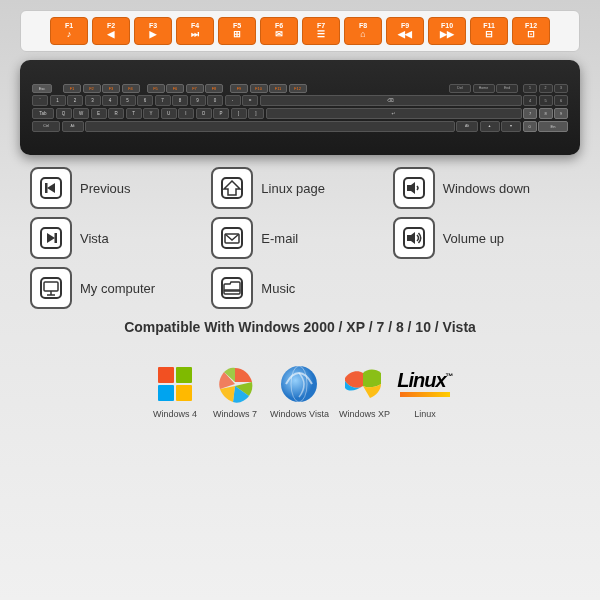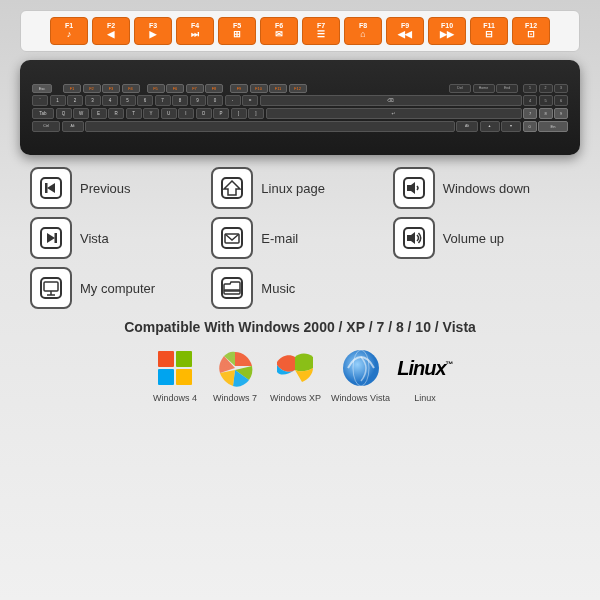--- a/index.html
+++ b/index.html
@@ -106,21 +106,21 @@
       color: #333;
       font-weight: 500;
     }
 
     
     .compat-text {
       text-align: center;
       font-size: 14px;
       font-weight: bold;
       color: #333;
-      margin-bottom: 10px;
+      margin-bottom: 26px;
     }
 
     
     .os-row {
       display: flex;
       justify-content: center;
       align-items: flex-end;
       gap: 10px;
       padding: 0 10px;
     }
@@ -480,50 +480,50 @@
           <path d="M18,38 C12,36 7,31 5,25 L20,22 Z" fill="#ffb900" opacity="0.85"></path>
           <path d="M5,25 C3,19 5,13 9,8 L20,20 Z" fill="#f25022" opacity="0.7"></path>
           <path d="M9,8 C13,4 17,3 20,4 L20,18 Z" fill="#7fba00" opacity="0.7"></path>
         </svg>
       </div>
       <span class="os-label">Windows 7</span>
     </div>
 
     <div class="os-item">
       <div class="os-logo">
-        <svg width="42" height="40" viewBox="0 0 42 40">
-          <path d="M2,14 C6,8 14,5 20,9 L20,22 C14,26 6,23 2,17 Z" fill="#f25022" opacity="0.9"></path>
-          <path d="M20,9 C24,5 32,4 38,9 L38,20 C32,24 24,24 20,22 Z" fill="#7fba00" opacity="0.9"></path>
-          <path d="M20,22 C14,26 6,29 2,24 L2,17 C6,23 14,26 20,22 Z" fill="#00a4ef" opacity="0.9"></path>
-          <path d="M38,20 C38,26 33,32 27,34 L20,22 C24,24 32,24 38,20 Z" fill="#ffb900" opacity="0.9"></path>
-        </svg>
-      </div>
-      <span class="os-label">Windows XP</span>
-    </div>
-
-    <div class="os-item">
-      <div class="os-logo">
         <svg width="42" height="42" viewBox="0 0 42 42">
           <defs>
             <radialGradient id="vg1" cx="40%" cy="40%">
               <stop offset="0%" stop-color="#88ccff"></stop>
               <stop offset="100%" stop-color="#0060c0"></stop>
             </radialGradient>
           </defs>
           <circle cx="21" cy="21" r="18" fill="url(#vg1)" opacity="0.85"></circle>
           <path d="M8,21 Q14,10 21,10 Q28,10 34,21" fill="none" stroke="white" stroke-width="2" opacity="0.6"></path>
           <path d="M21,10 Q26,16 26,21 Q26,28 21,34" fill="none" stroke="white" stroke-width="1.5" opacity="0.5"></path>
           <ellipse cx="21" cy="21" rx="8" ry="18" fill="none" stroke="white" stroke-width="1" opacity="0.4"></ellipse>
         </svg>
       </div>
       <span class="os-label">Windows Vista</span>
     </div>
 
     <div class="os-item">
-      <div class="os-logo" style="display:flex;align-items:center;justify-content:center;">
+      <div class="os-logo">
+        <svg width="42" height="40" viewBox="0 0 42 40">
+          <path d="M2,14 C6,8 14,5 20,9 L20,22 C14,26 6,23 2,17 Z" fill="#f25022" opacity="0.9"></path>
+          <path d="M20,9 C24,5 32,4 38,9 L38,20 C32,24 24,24 20,22 Z" fill="#7fba00" opacity="0.9"></path>
+          <path d="M20,22 C14,26 6,29 2,24 L2,17 C6,23 14,26 20,22 Z" fill="#00a4ef" opacity="0.9"></path>
+          <path d="M38,20 C38,26 33,32 27,34 L20,22 C24,24 32,24 38,20 Z" fill="#ffb900" opacity="0.9"></path>
+        </svg>
+      </div>
+      <span class="os-label">Windows XP</span>
+    </div>
+
+    <div class="os-item">
+      <div class="os-logo" style="display:flex;flex-direction:column;align-items:center;justify-content:center;">
         <div class="linux-logo">
           Linux<span class="linux-tm">™</span>
         </div>
         <div class="linux-bar"></div>
       </div>
       <span class="os-label">Linux</span>
     </div>
 
 
   </div>

